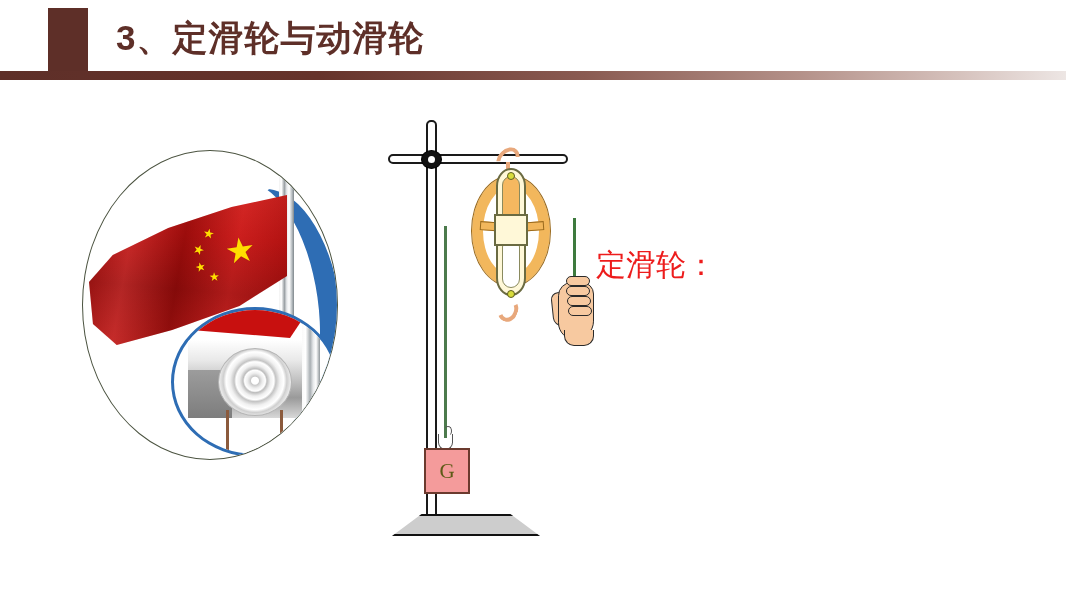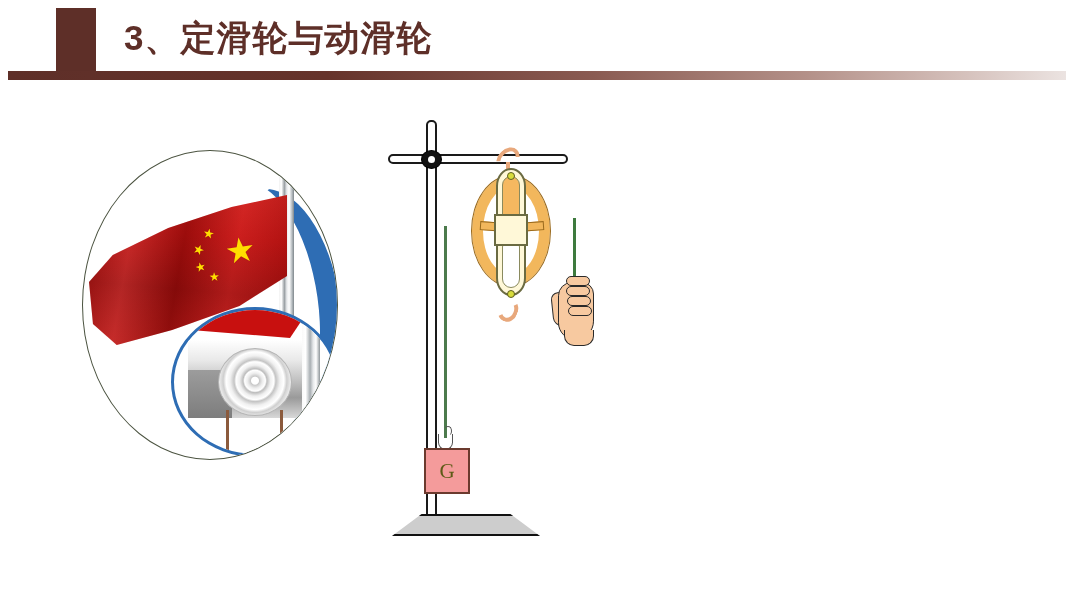--- a/index.html
+++ b/index.html
@@ -11,21 +11,21 @@
     width: 1066px;
     height: 600px;
     position: relative;
     overflow: hidden;
     font-family: "Liberation Sans", "DejaVu Sans", sans-serif;
   }
 
   
   #slide-header {
     position: absolute;
-    left: 8px; top: 0;
+    left: 0; top: 0;
     width: 1014px;
     height: 82px;
   }
   #title-accent-bar {
     position: absolute;
     left: 48px; top: 8px;
     width: 40px; height: 64px;
     background: #5E2F28;
   }
   #page-title {
@@ -529,13 +529,14 @@
     <div id="hand-palm"></div>
     <div class="hand-knuckle" id="hand-knuckle-1"></div>
     <div class="hand-knuckle" id="hand-knuckle-2"></div>
     <div class="hand-knuckle" id="hand-knuckle-3"></div>
     <div class="hand-knuckle" id="hand-knuckle-4"></div>
     <div id="hand-wrist"></div>
   </div>
 </div>
 
 <div id="text-block">
+  <div id="label-fixed-pulley">定滑轮：</div>
 </div>
 
 </body></html>

